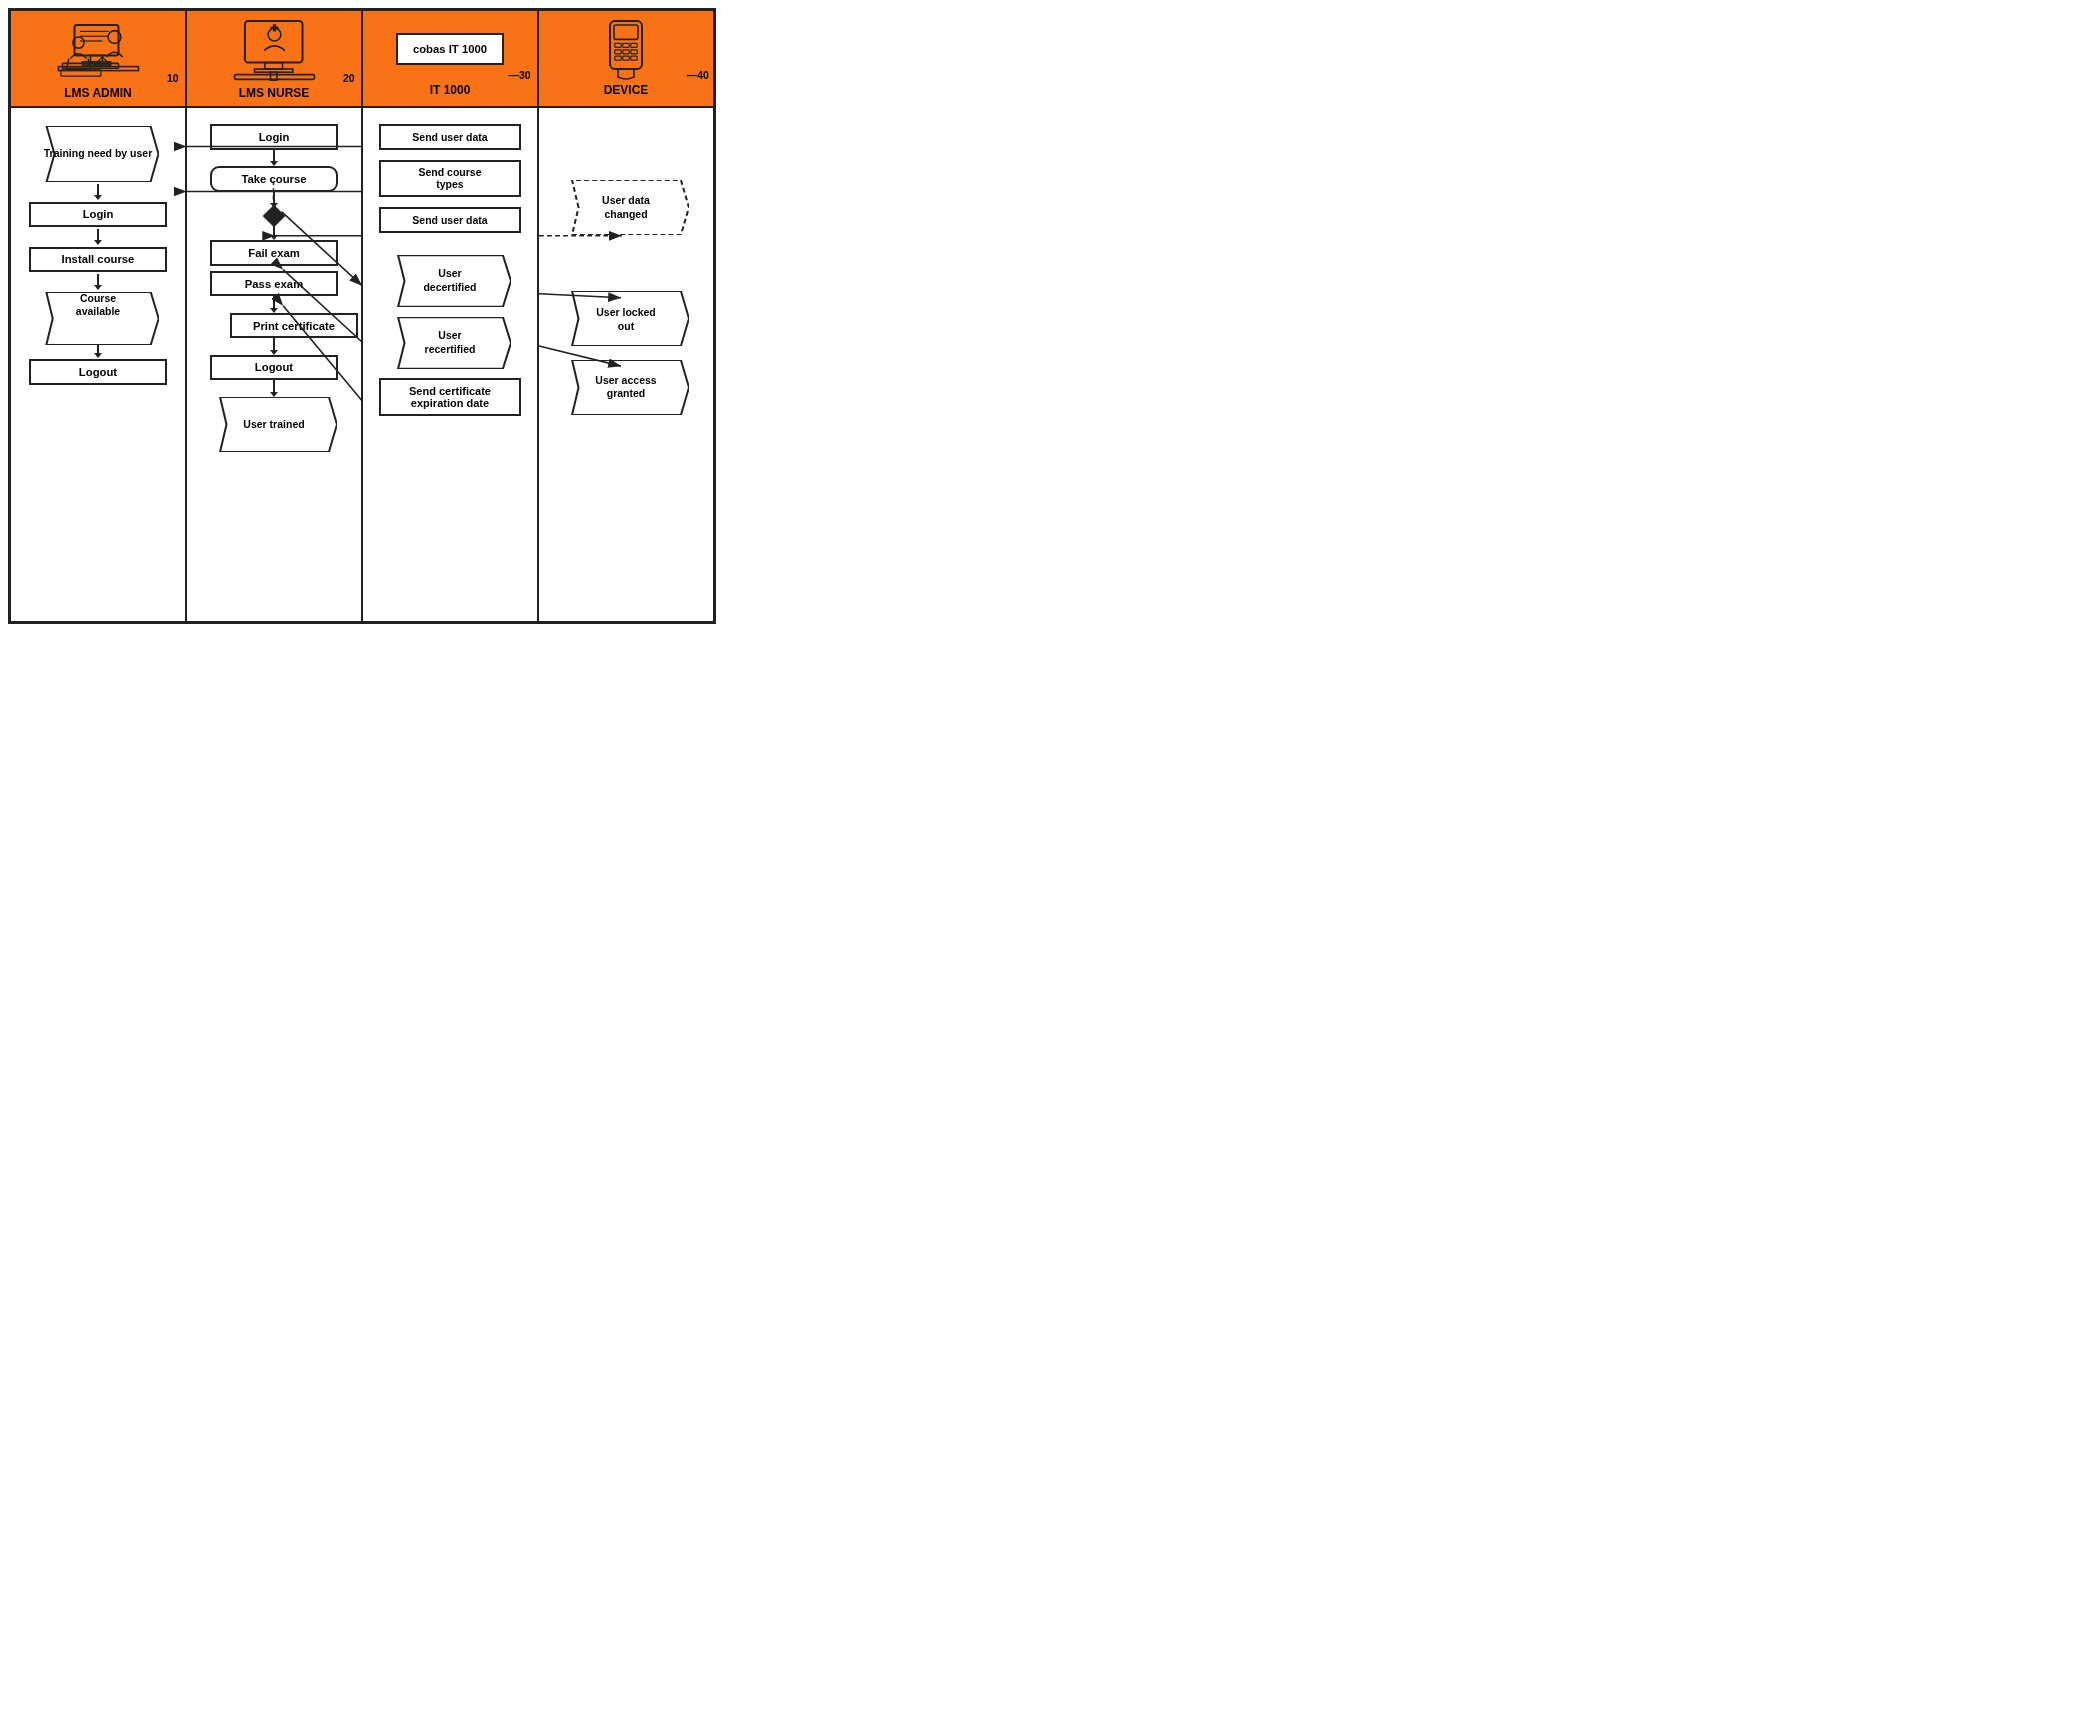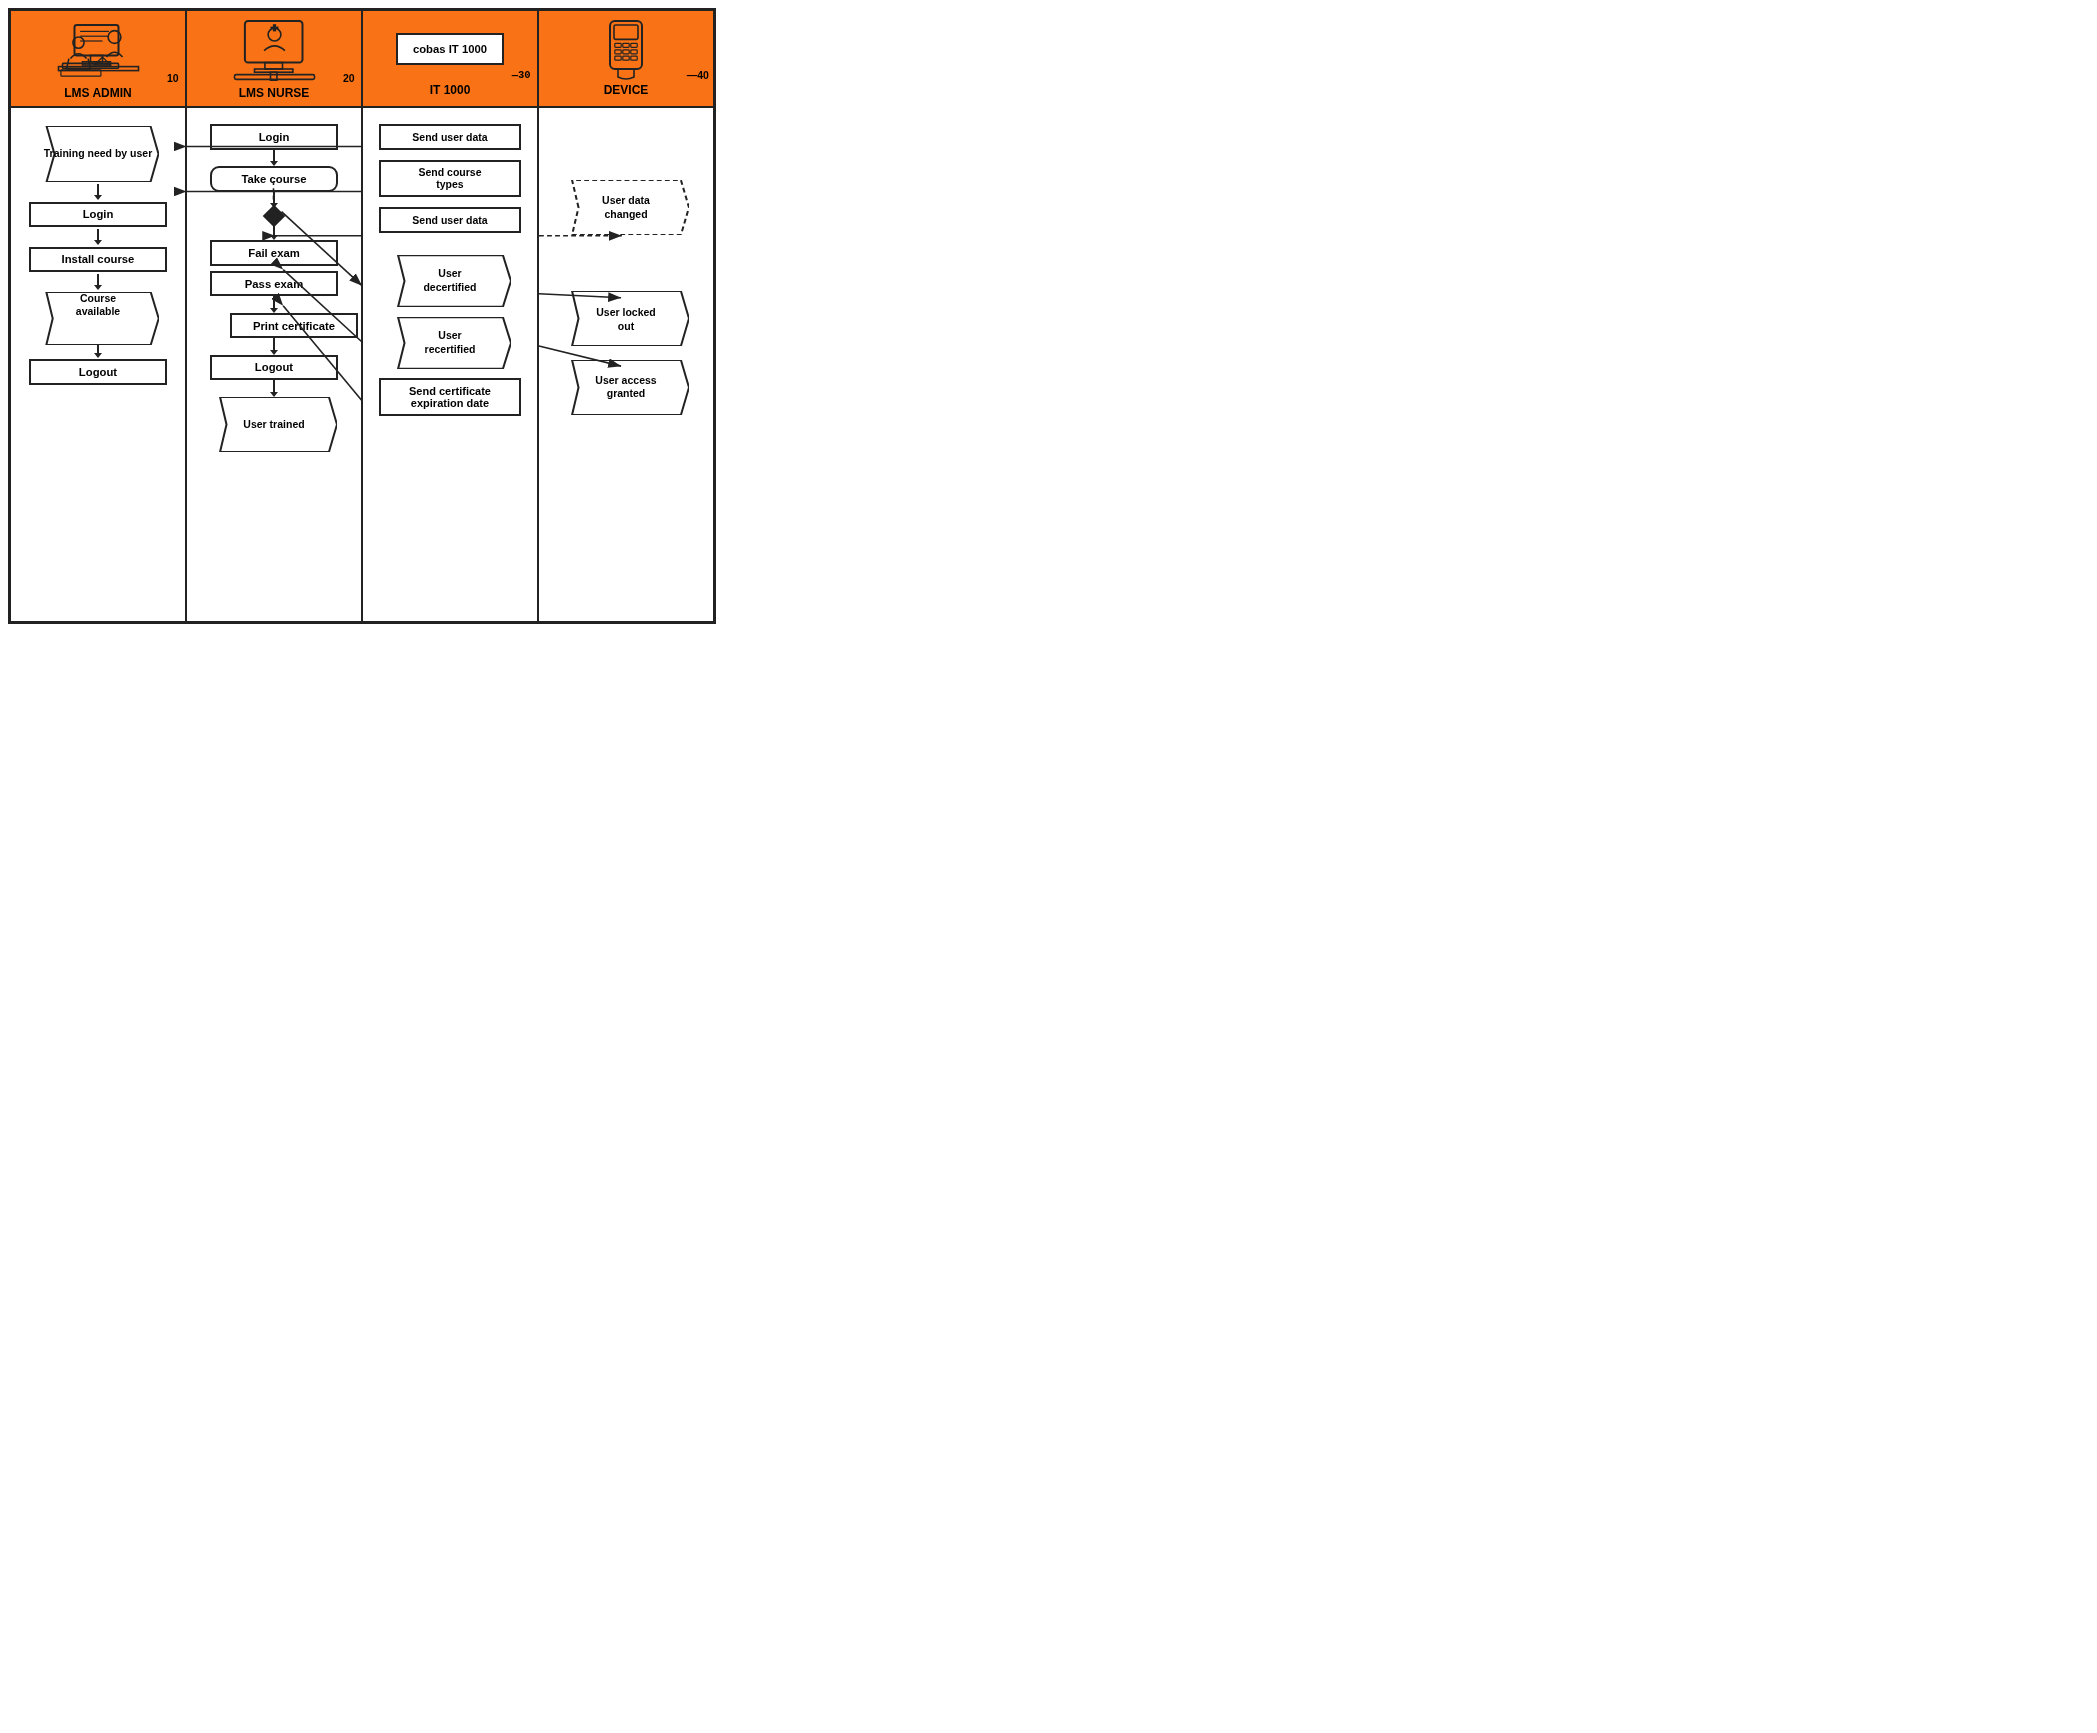--- a/index.html
+++ b/index.html
@@ -144,21 +144,21 @@
           <rect x="50" y="69" width="8" height="10" fill="none" stroke="#222" stroke-width="2"></rect>
         </svg>
         <div style="position:absolute;bottom:0;right:3.2px;font-size:10.5px;font-weight:bold;">20</div>
       </div>
       <div style="font-size:12px;font-weight:bold;margin-top:1.6px;">LMS NURSE</div>
     </div>
 
     <div class="col-header">
       <div style="position:relative; display:flex; justify-content:center; align-items:center; height:64px;">
         <div style="border:2.4px solid #222; padding:8px 14.5px; font-size:11.3px; font-weight:bold; background:#fff;">cobas IT 1000</div>
-        <div style="position:absolute;bottom:0;right:3.2px;font-size:10.5px;font-weight:bold;font-family:Liberation Mono, monospace;">—30</div>
+        <div style="position:absolute;bottom:0;right:3.2px;font-size:10.5px;font-weight:bold;">—30</div>
       </div>
       <div style="font-size:12px;font-weight:bold;margin-top:1.6px;">IT 1000</div>
     </div>
 
     <div class="col-header">
       <div style="position:relative; display:flex; justify-content:center; align-items:center; height:64px;">
         <svg width="48" height="64" viewBox="0 0 60 80">
 
           <rect x="10" y="5" width="40" height="60" rx="6" fill="none" stroke="#222" stroke-width="2.5"></rect>
           <rect x="15" y="10" width="30" height="18" rx="2" fill="none" stroke="#222" stroke-width="2"></rect>

